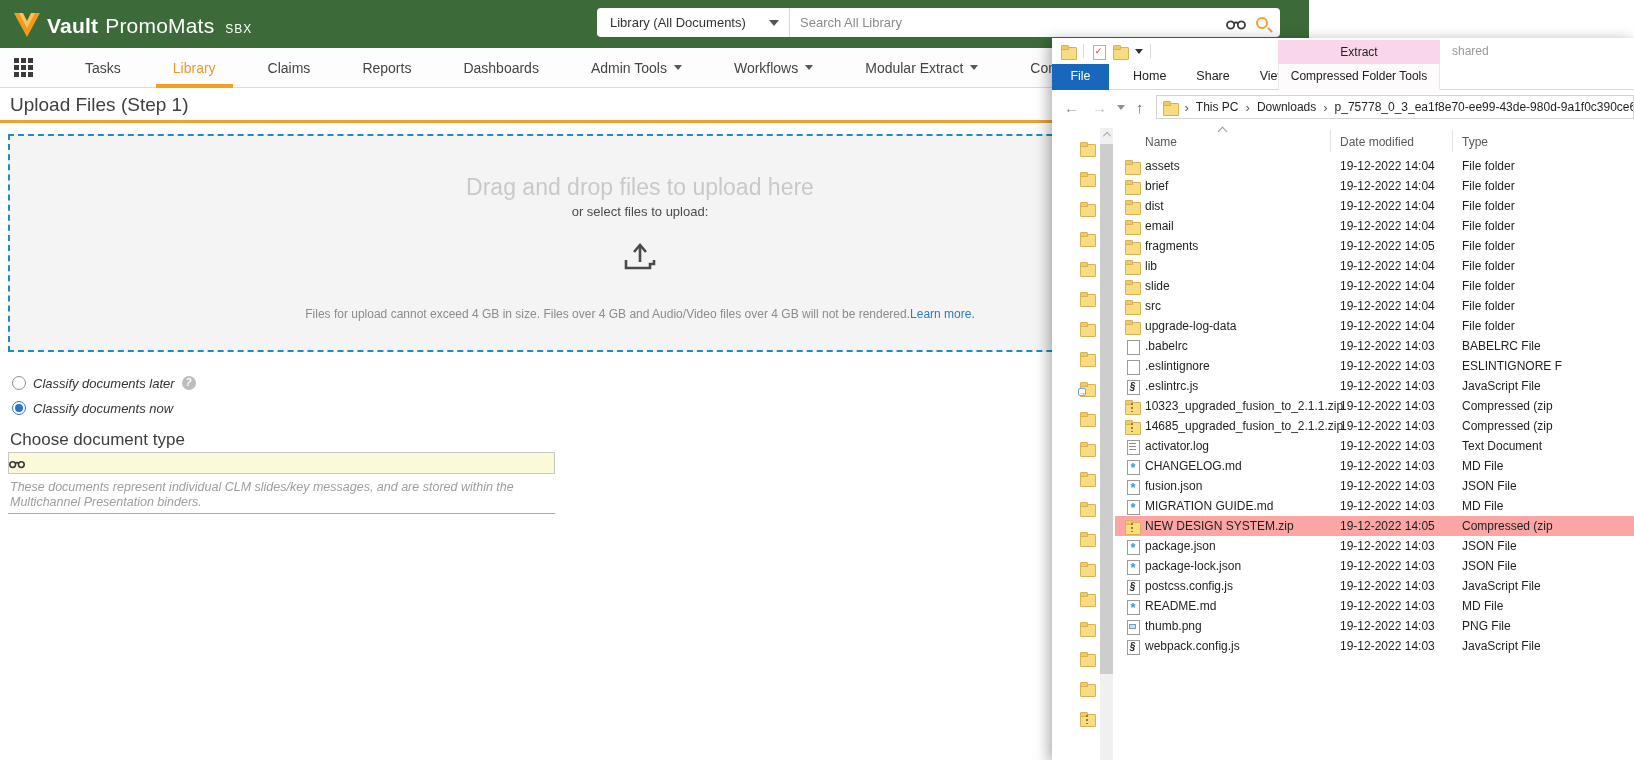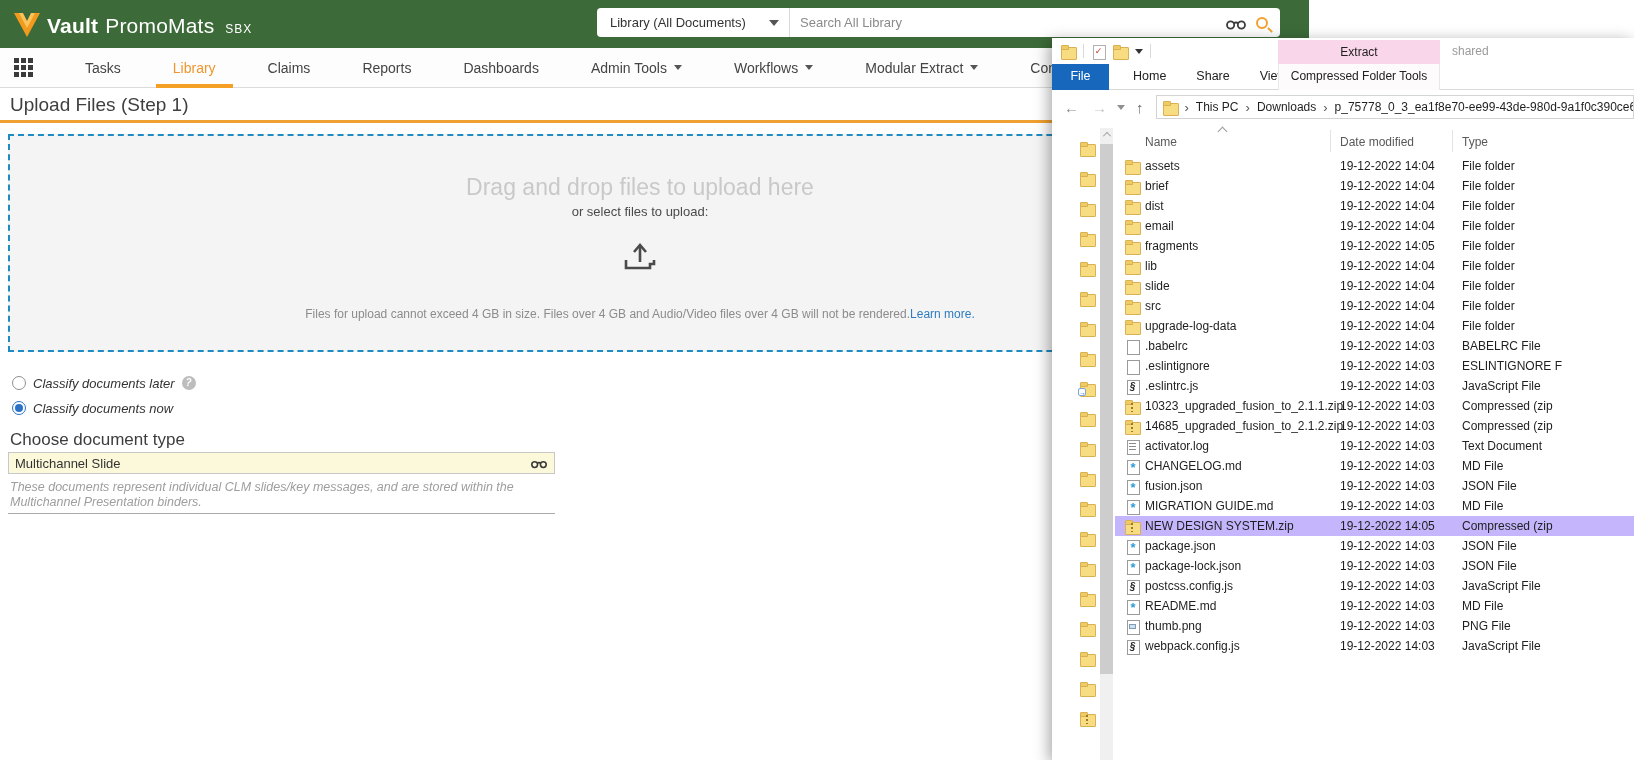--- a/index.html
+++ b/index.html
@@ -108,21 +108,21 @@
   .h-name { position:absolute; left:30px; top:9px; cursor:pointer; }
   .h-sort { position:absolute; left:104px; top:2px; width:7px; height:7px;
             border-left:1px solid #9a9a9a; border-top:1px solid #9a9a9a; transform:rotate(45deg); }
   .h-date { position:absolute; left:225px; top:9px; cursor:pointer; }
   .h-type { position:absolute; left:347px; top:9px; cursor:pointer; }
   .h-sep1 { position:absolute; left:215px; top:4px; width:1px; height:22px; background:#e3e3e3; }
   .h-sep2 { position:absolute; left:337px; top:4px; width:1px; height:22px; background:#e3e3e3; }
 
   .x-rows { position:absolute; left:63px; top:118px; right:0; }
   .frow { position:relative; height:20px; display:flex; align-items:center; cursor:pointer; }
-  .frow.sel { background:#c4b5fd; }
+  .frow.sel { background:#fca5a5; }
   .frow .fico { position:absolute; left:10px; }
   .f-name { position:absolute; left:30px; white-space:nowrap; }
   .f-date { position:absolute; left:225px; white-space:nowrap; color:#1c1c1c; }
   .f-type { position:absolute; left:347px; width:112px; white-space:nowrap; overflow:hidden; }
 
   .x-sidebar { position:absolute; left:0; top:86px; width:63px; bottom:0; background:#fff; overflow:hidden; }
   .s-item { position:absolute; left:28px; cursor:pointer; }
   .x-scroll { position:absolute; left:48px; top:4px; width:13px; bottom:0; background:#f0f0f0; }
   .x-scroll::before { content:""; position:absolute; left:3px; top:4px; width:7px; height:7px;
             border-left:1px solid #8a8a8a; border-top:1px solid #8a8a8a; transform:rotate(45deg) scale(.7); }
@@ -262,21 +262,20 @@
     <span class="help">?</span>
   </div>
   <div class="radio-row">
     <span class="rb on"></span>
     <span>Classify documents now</span>
   </div>
 </div>
 
 <div class="dt-head">Choose document type</div>
 <div class="dt-input">
-  <span class="val">Multichannel Slide</span>
   <svg width="16" height="12" viewBox="0 0 20 14">
     <circle cx="4.6" cy="9" r="3.6" fill="none" stroke="#3a3a3a" stroke-width="2"></circle>
     <circle cx="15.4" cy="9" r="3.6" fill="none" stroke="#3a3a3a" stroke-width="2"></circle>
     <path d="M7.5 7.5 Q10 5.5 12.5 7.5" fill="none" stroke="#3a3a3a" stroke-width="2"></path>
   </svg>
 </div>
 <div class="dt-desc">These documents represent individual CLM slides/key messages, and are stored within the Multichannel Presentation binders.</div>
 <div class="dt-line"></div>
 
 <div class="explorer">

